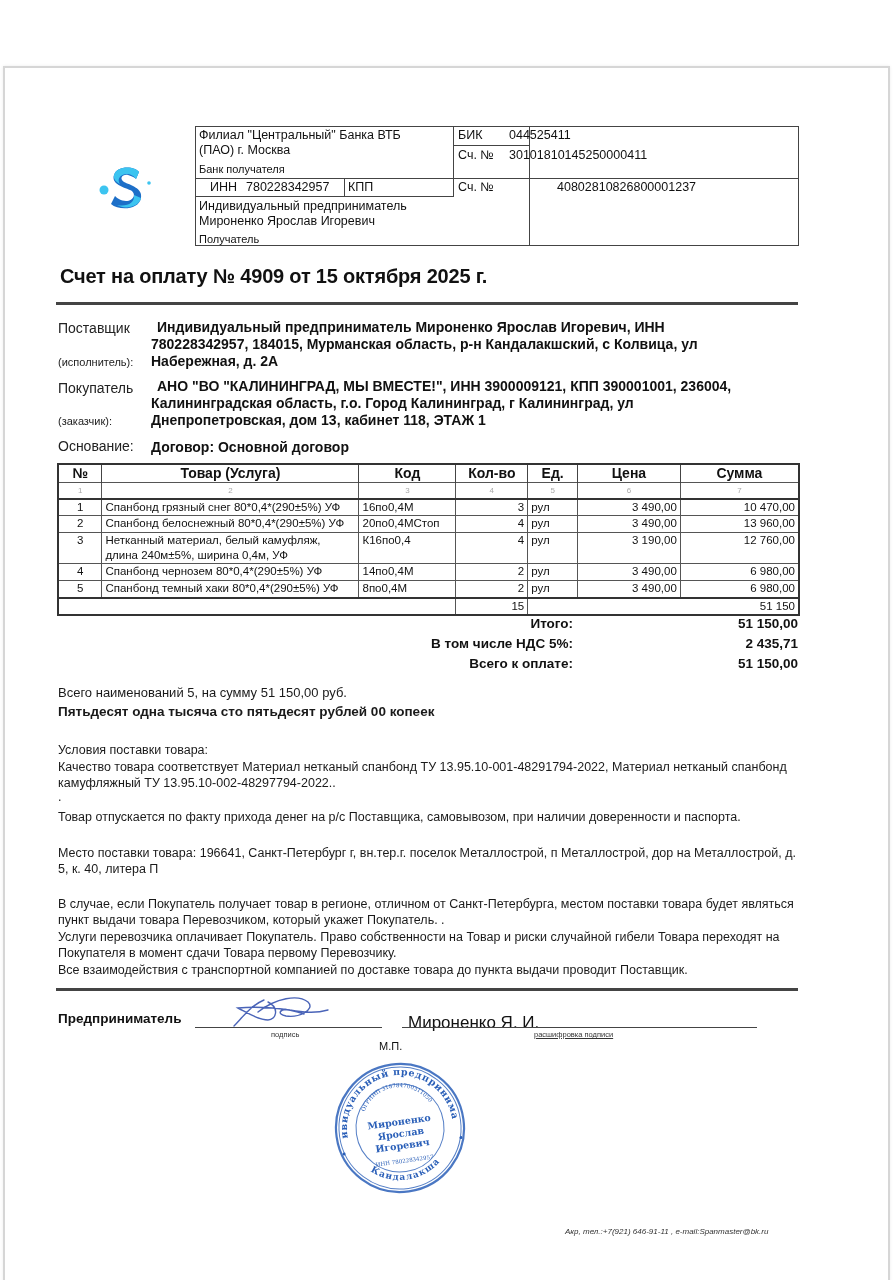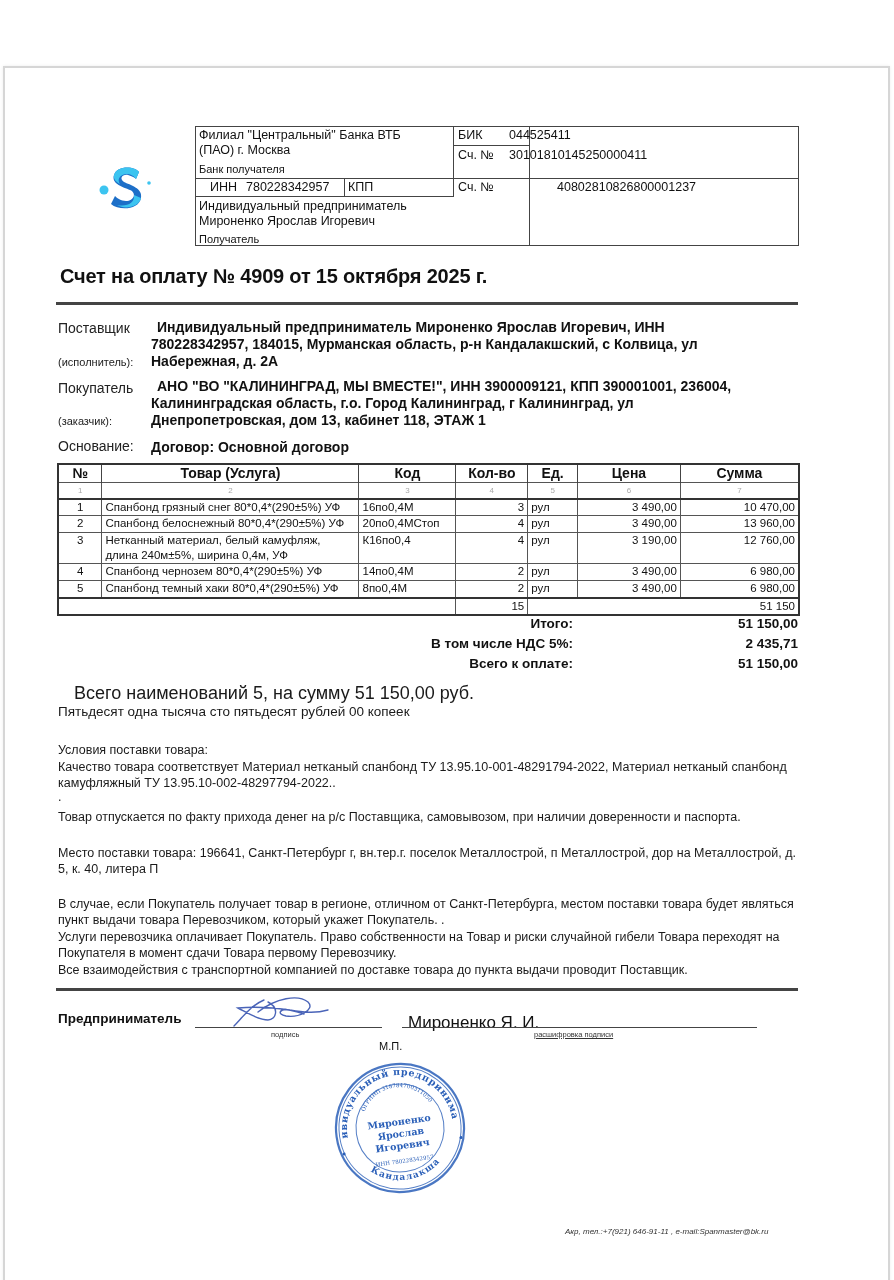--- a/index.html
+++ b/index.html
@@ -215,22 +215,22 @@
   <div class="row">
     <div class="k">В том числе НДС 5%:</div>
     <div class="v">2 435,71</div>
   </div>
   <div class="row">
     <div class="k">Всего к оплате:</div>
     <div class="v">51 150,00</div>
   </div>
 </div>
 
-<div class="para" style="top:685px;font-size:18px;margin-left:16px;">Всего наименований 5, на сумму 51 150,00 руб.</div>
-<div class="para" style="top:704px;font-size:13.5px;font-weight:normal;">Пятьдесят одна тысяча сто пятьдесят рублей 00 копеек</div>
+<div class="para" style="top:685px;font-size:13px;">Всего наименований 5, на сумму 51 150,00 руб.</div>
+<div class="para" style="top:704px;font-size:13.5px;font-weight:bold;">Пятьдесят одна тысяча сто пятьдесят рублей 00 копеек</div>
 
 <div class="para" style="top:742px;">Условия поставки товара:</div>
 <div class="para" style="top:759px;">Качество товара  соответствует Материал нетканый спанбонд  ТУ 13.95.10-001-48291794-2022, Материал нетканый спанбонд камуфляжный ТУ 13.95.10-002-48297794-2022..</div>
 <div class="para" style="top:789px;">.</div>
 <div class="para" style="top:809px;">Товар отпускается по факту прихода денег на р/с Поставщика, самовывозом, при наличии доверенности и паспорта.</div>
 <div class="para" style="top:845px;">Место поставки товара: 196641, Санкт-Петербург г, вн.тер.г. поселок Металлострой, п Металлострой, дор на Металлострой, д. 5, к. 40, литера П</div>
 <div class="para" style="top:896px;">В случае, если Покупатель получает товар в регионе, отличном от Санкт-Петербурга, местом поставки товара будет являться пункт выдачи товара Перевозчиком, который укажет Покупатель. .</div>
 <div class="para" style="top:929px;">Услуги перевозчика оплачивает Покупатель. Право собственности на Товар и риски случайной гибели Товара переходят на Покупателя в момент сдачи Товара первому Перевозчику.</div>
 <div class="para" style="top:962px;">Все взаимодействия с транспортной компанией по доставке товара до пункта выдачи проводит Поставщик.</div>
 

